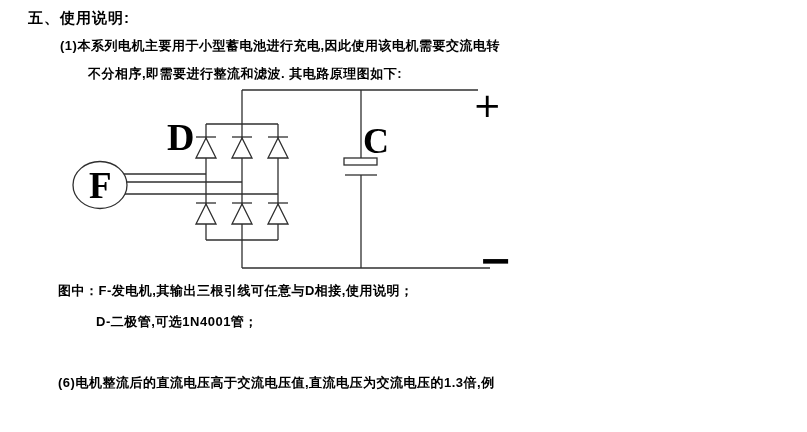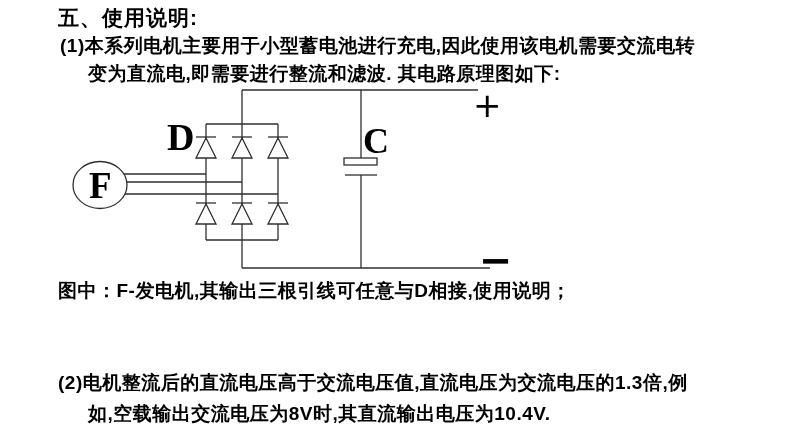--- a/index.html
+++ b/index.html
@@ -8,29 +8,28 @@
     width:807px;height:432px;
     background:#ffffff;
     overflow:hidden;
     font-family:"Liberation Sans",sans-serif;
     color:#000;
   }
   .txt{
     position:absolute;
     white-space:nowrap;
     font-weight:700;
-    font-size:19px;
+    font-size:13px;
     line-height:22px;
     letter-spacing:0.5px;
   }
   .title{
-    font-size:21px;
+    font-size:15px;
     line-height:24px;
     letter-spacing:1px;
-    margin-left:30px;
   }
   .diagram-svg{
     position:absolute;
     left:0;top:0;
     width:807px;height:432px;
   }
   .diagram-svg line, .diagram-svg ellipse, .diagram-svg rect, .diagram-svg polygon{
     stroke:var(--line-color,#2f2f2f);
     stroke-width:1.3;
   }
@@ -49,21 +48,21 @@
   }
 </style>
 </head>
 <body>
 
 <div class="page">
 
   <div class="txt title" style="left:28px;top:6px">五、使用说明:</div>
 
   <div class="txt" style="left:60px;top:35px">(1)本系列电机主要用于小型蓄电池进行充电,因此使用该电机需要交流电转</div>
-  <div class="txt" style="left:88px;top:63px">变为直流电,即需要进行整流和滤波. 其电路原理图如下:</div>
+  <div class="txt" style="left:88px;top:63px">不分相序,即需要进行整流和滤波. 其电路原理图如下:</div>
 
   <svg class="diagram-svg" viewBox="0 0 807 432" fill="none">
 
     <g>
       <line x1="242" y1="90" x2="478" y2="90"></line>
       <line x1="242" y1="268" x2="490" y2="268"></line>
       <line x1="242" y1="90" x2="242" y2="124"></line>
       <line x1="242" y1="240" x2="242" y2="268"></line>
     </g>
 
@@ -119,16 +118,16 @@
     </g>
   </svg>
 
   <div class="lbl" style="left:89px;top:167px;font-size:37px">F</div>
   <div class="lbl" style="left:167px;top:118px;font-size:38px">D</div>
   <div class="lbl" style="left:363px;top:123px;font-size:36px">C</div>
   <div class="terminal" style="left:473px;top:88px;font-size:34px;font-weight:400">+</div>
   <div class="terminal" style="left:479px;top:240px;font-size:40px;font-weight:700">−</div>
 
   <div class="txt" style="left:58px;top:280px">图中：F-发电机,其输出三根引线可任意与D相接,使用说明；</div>
-  <div class="txt" style="left:58px;top:372px">(2)电机整流后的直流电压高于交流电压值,直流电压为交流电压的1.3倍,例</div>
-  <div class="txt" style="left:88px;top:403px">如,空载输出交流电压为8V时,其直流输出电压为10.4V.</div>
+  <div class="txt" style="left:96px;top:311px">D-二极管,可选1N4001管；</div>
+  <div class="txt" style="left:58px;top:372px">(6)电机整流后的直流电压高于交流电压值,直流电压为交流电压的1.3倍,例</div>
 
 </div>
 
 </body></html>

